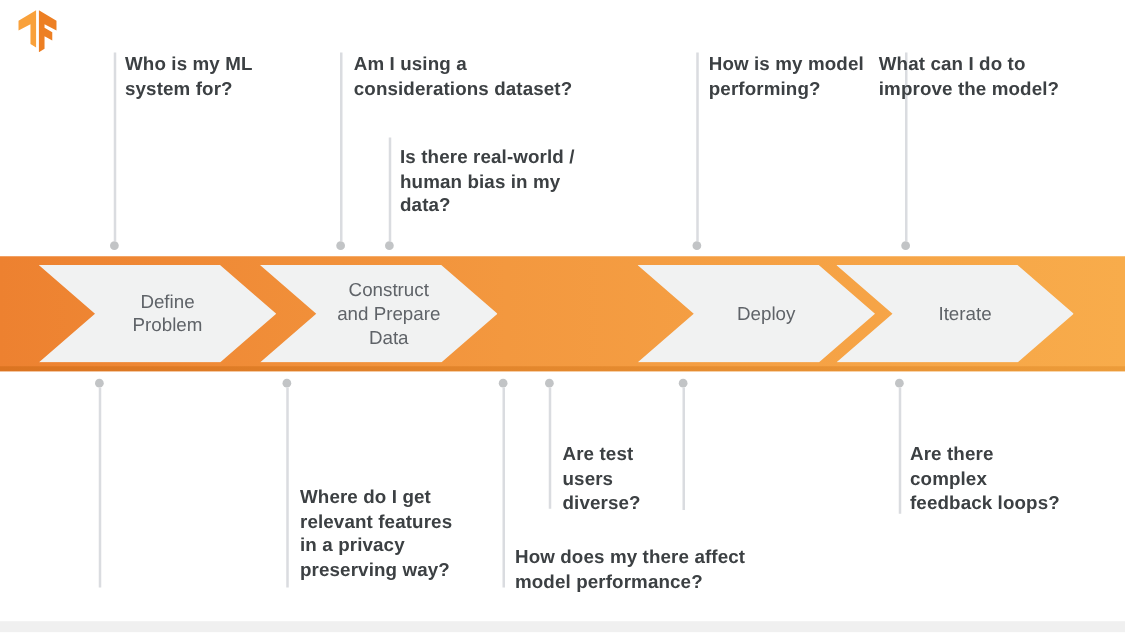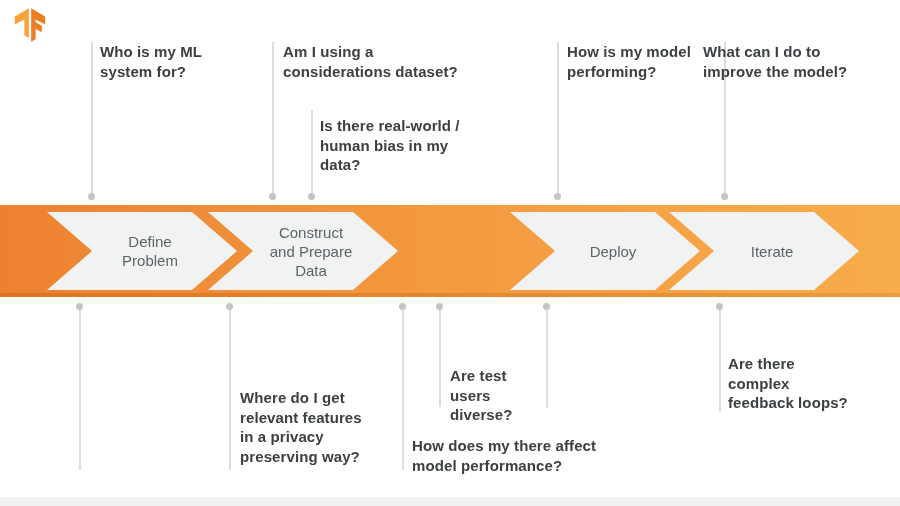--- a/index.html
+++ b/index.html
@@ -14,21 +14,21 @@
     position:absolute;white-space:pre-line;color:#3C4043;font-weight:bold;
     font-size:15px;line-height:19.5px;letter-spacing:.1px;
   }
   .qt1{left:100px;top:42px;}
   .qt2{left:283px;top:42px;}
   .qt3{left:320px;top:116px;}
   .qt4{left:567px;top:42px;}
   .qt5{left:703px;top:42px;}
   .qb1{left:90px;top:412px;}
   .qb2{left:240px;top:388px;}
-  .qb3{left:450px;top:354px;margin-top:12px;}
+  .qb3{left:450px;top:354px;}
   .qb4{left:412px;top:436px;}
   .qb5{left:555px;top:375px;}
   .qb6{left:728px;top:354px;}
   
   .vline{position:absolute;width:2px;background:#DADCE0;}
   .dot{position:absolute;width:7px;height:7px;border-radius:50%;background:#C2C4C6;}
   .lt1{left:91px;top:42px;height:151px;}  .dt1{left:88px;top:193px;}
   .lt2{left:272px;top:42px;height:151px;} .dt2{left:269px;top:193px;}
   .lt3{left:311px;top:110px;height:83px;} .dt3{left:308px;top:193px;}
   .lt4{left:557px;top:42px;height:151px;} .dt4{left:554px;top:193px;}
@@ -50,21 +50,21 @@
   }
   .chevron{
     position:absolute;top:7px;width:190px;height:78px;background:#F1F2F2;
     clip-path:polygon(0 0,145px 0,190px 50%,145px 100%,0 100%,45px 50%);
     display:flex;align-items:center;justify-content:center;
   }
   .chevron .stage-label{
     white-space:pre-line;text-align:center;color:#5F6368;
     font-size:15px;line-height:19px;padding-left:16px;
   }
-  .c1{left:47px;align-items:center;} .c2{left:208px;} .c3{left:351px;} .c4{left:510px;} .c5{left:669px;}
+  .c1{left:31px;align-items:center;} .c2{left:208px;} .c3{left:351px;} .c4{left:510px;} .c5{left:669px;}
   
   .bottom-strip{position:absolute;left:0;top:497px;width:900px;height:9px;background:#F0F0F0;}
 </style>
 </head>
 <body>
 
 <div class="canvas">
 
   <svg class="logo" viewBox="0 0 64 64" aria-hidden="true">
     <polygon fill="#F9A13B" points="30,2 5,17 5,31 22,22 22,50 30,55"></polygon>

